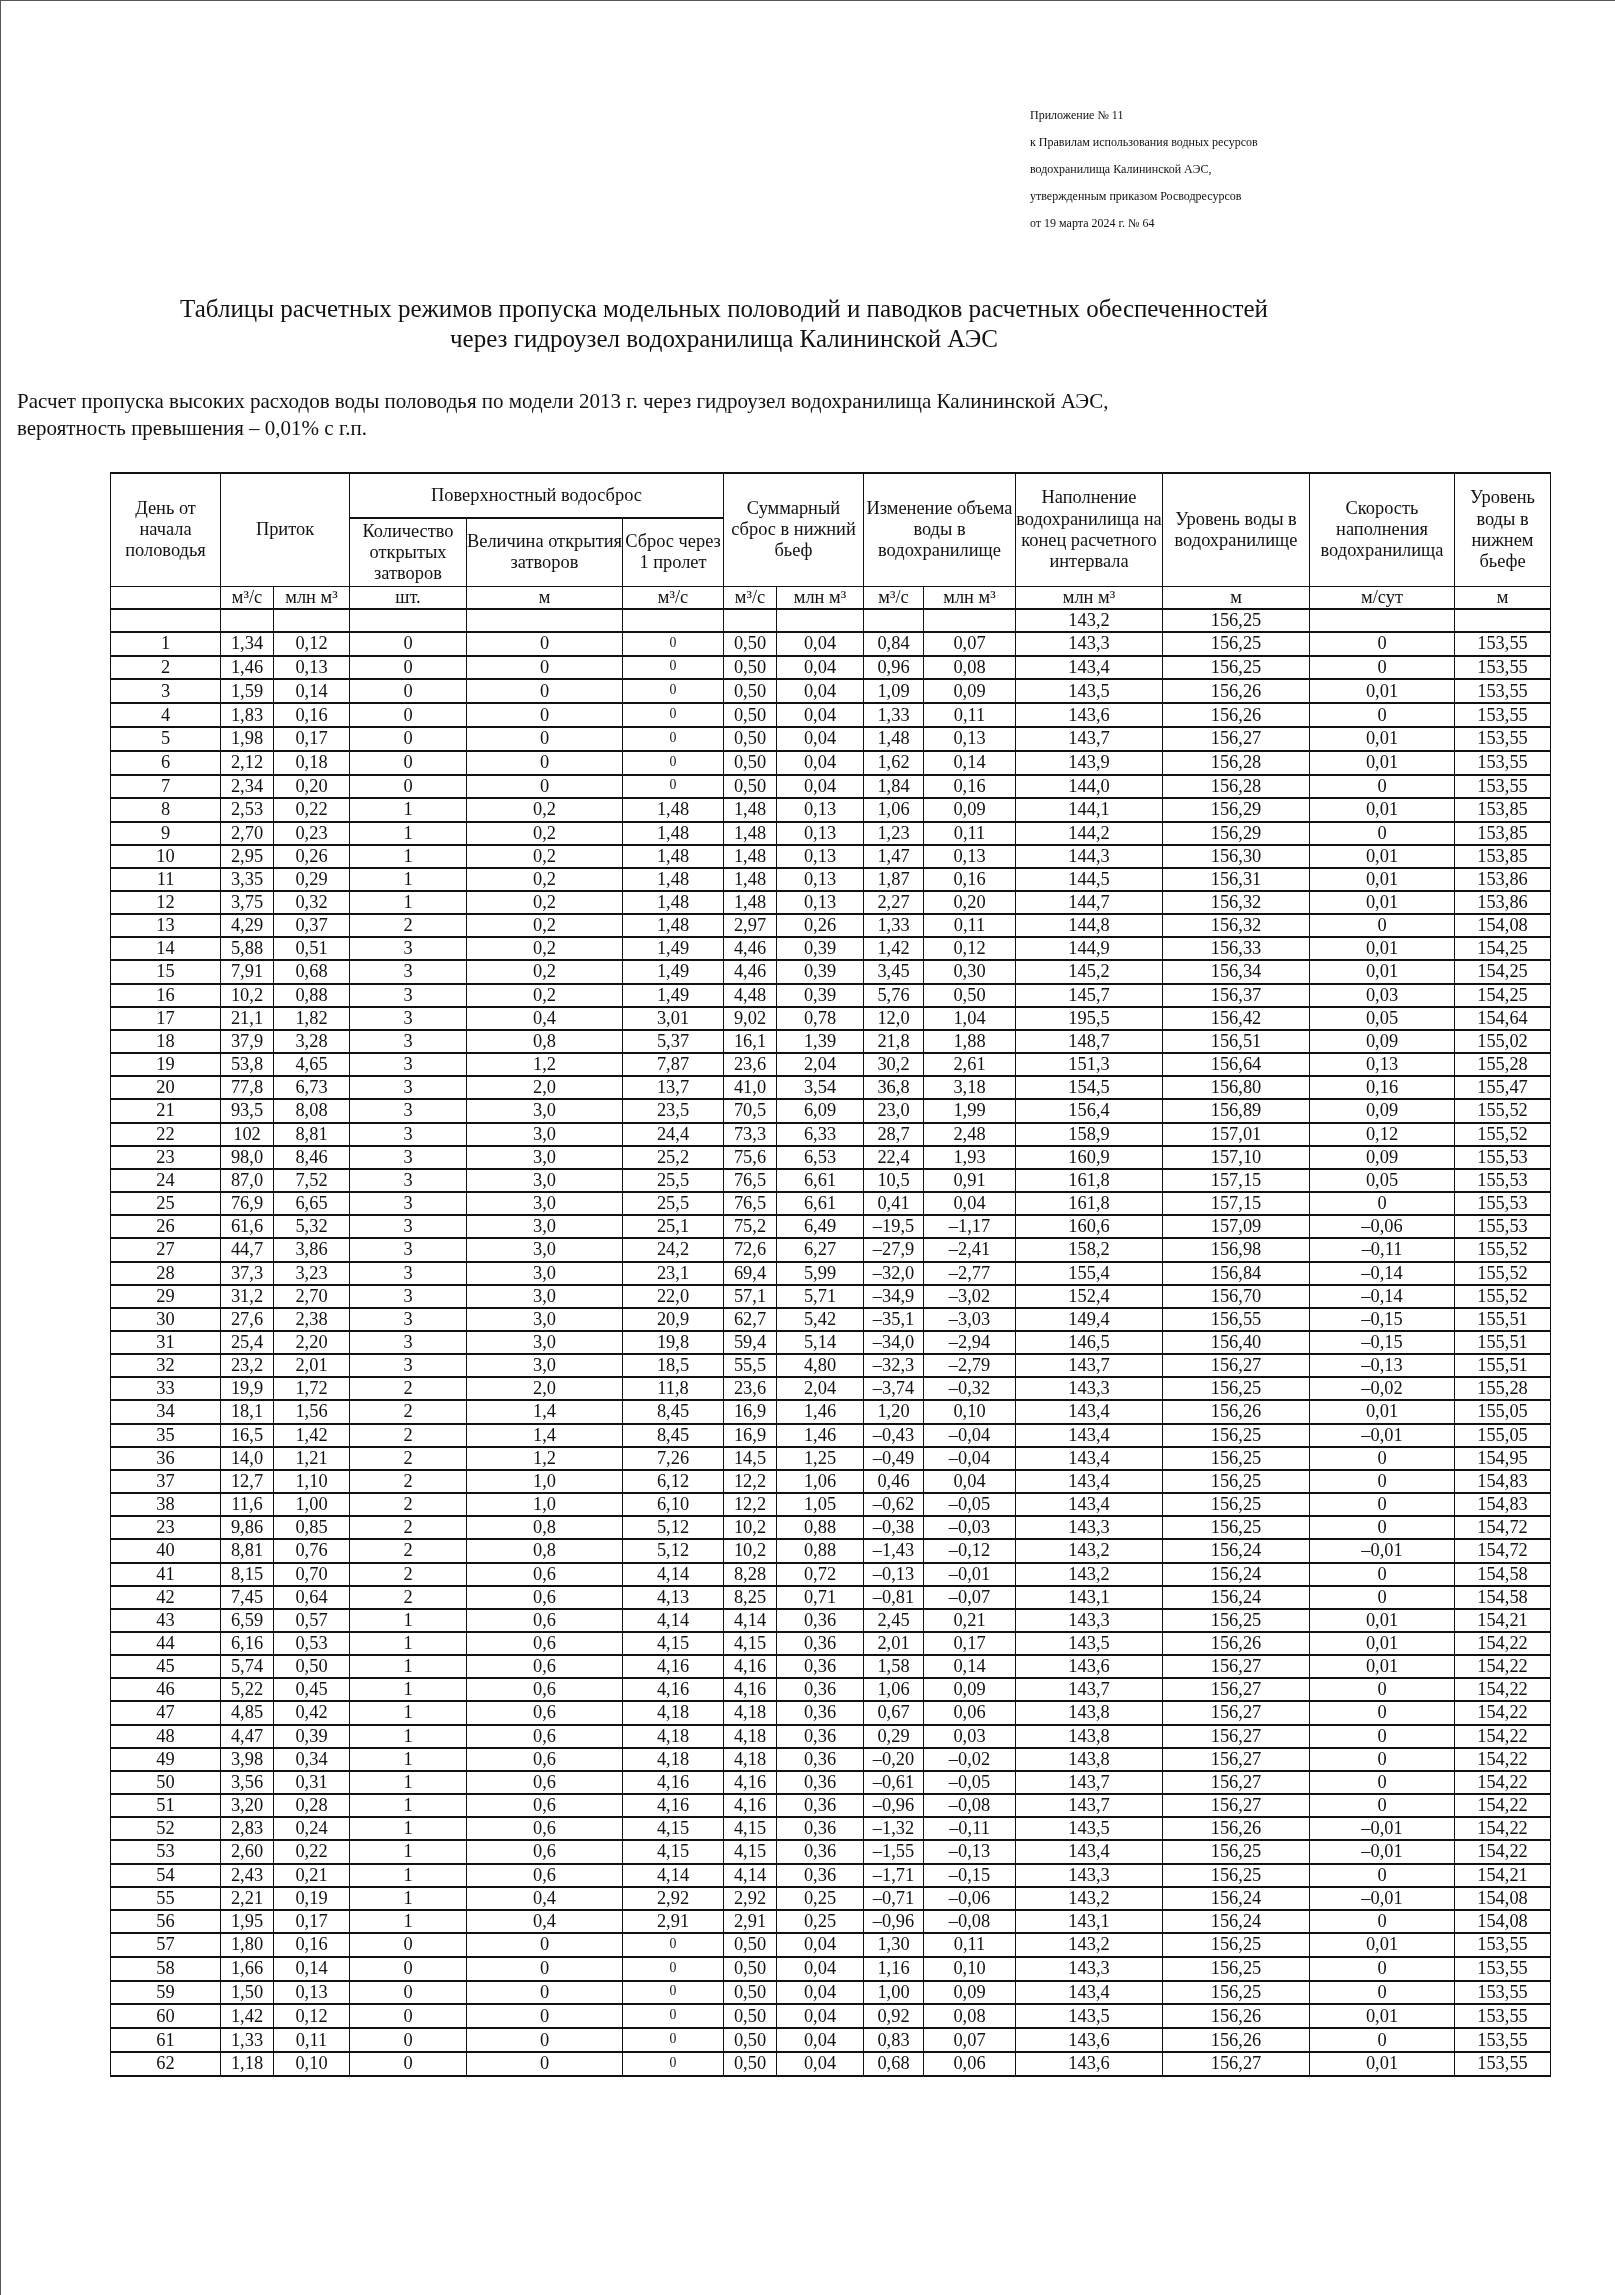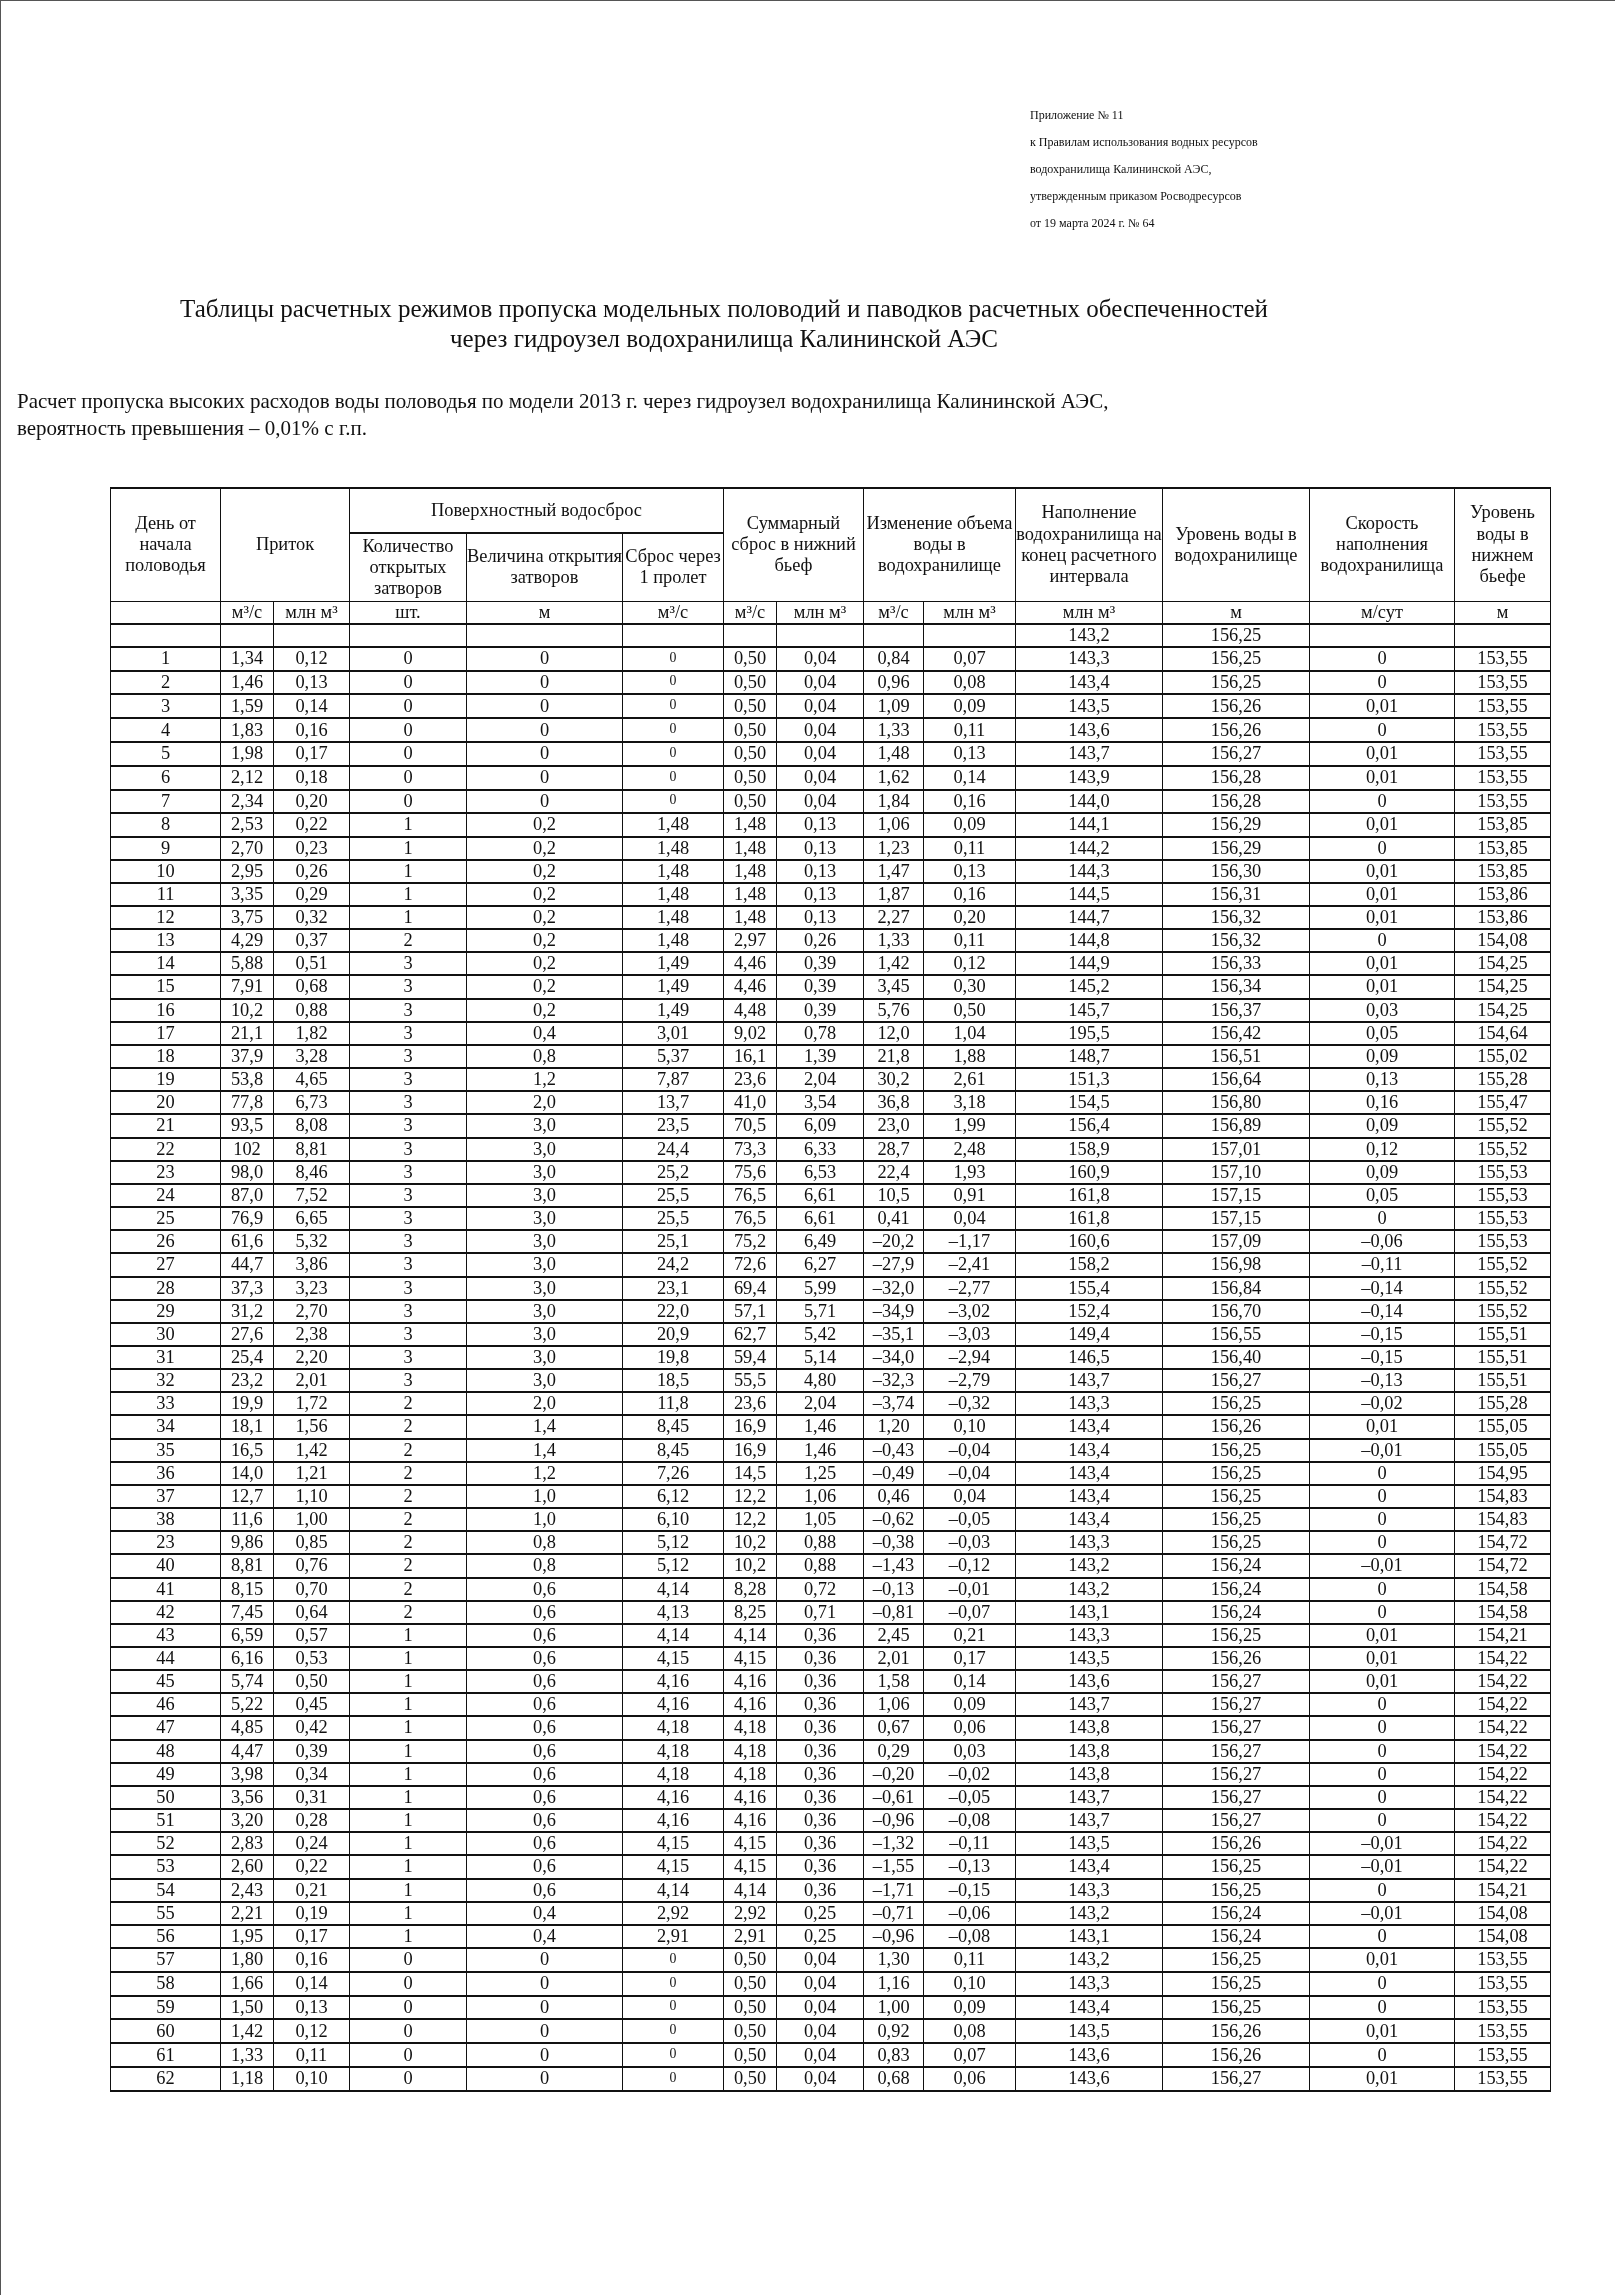--- a/index.html
+++ b/index.html
@@ -2,21 +2,21 @@
 <html style="font-size:7.3px"><head>
 <meta charset="utf-8">
 <style>
   html, body { margin:0; padding:0; background:#fff; }
   body { width:1616px; height:2321px; position:relative; font-family:"Liberation Serif", serif; color:#111; overflow:hidden; }
   .frame { position:absolute; left:0; top:0; width:1616px; height:2321px; box-sizing:border-box; border:1.4px solid #555; border-right-color:#888; }
   .appendix { position:absolute; left:1030px; top:102px; font-size:12px; line-height:27px; }
   .appendix div { white-space:nowrap; }
   .title { position:absolute; left:0; width:1448px; top:294px; text-align:center; font-size:25px; line-height:30px; }
   .subtitle { position:absolute; left:17px; width:1616px; top:388px; text-align:left; font-size:21px; line-height:27px; }
-  table { position:absolute; left:110px; top:487px; border-collapse:collapse; table-layout:fixed; font-size:18.4px; }
+  table { position:absolute; left:110px; top:472px; border-collapse:collapse; table-layout:fixed; font-size:18.4px; }
   td, th { border:0.9px solid #111; text-align:center; vertical-align:middle; padding:0; font-weight:normal; line-height:1.15; overflow:hidden; white-space:nowrap; }
   th { font-size:18.4px; white-space:normal; }
   thead tr.units th { border-bottom:2.8px solid #111;margin-top:35px; }
   thead tr.hdr1 th { border-top:2.8px solid #111; }
   tbody tr td { height:20px; border-bottom:2.3px solid #111; }
   tbody tr.init td { height:21px; }
   td.sm { font-size:13.8px; vertical-align:top; padding-top:1.8px; }
 </style>
 </head>
 <body>
@@ -511,21 +511,21 @@
       </tr>
       <tr>
         <td>26</td>
         <td>61,6</td>
         <td>5,32</td>
         <td>3</td>
         <td>3,0</td>
         <td class="">25,1</td>
         <td>75,2</td>
         <td>6,49</td>
-        <td>–20,2</td>
+        <td>–19,5</td>
         <td>–1,17</td>
         <td>160,6</td>
         <td>157,09</td>
         <td>–0,06</td>
         <td>155,53</td>
       </tr>
       <tr>
         <td>27</td>
         <td>44,7</td>
         <td>3,86</td>

